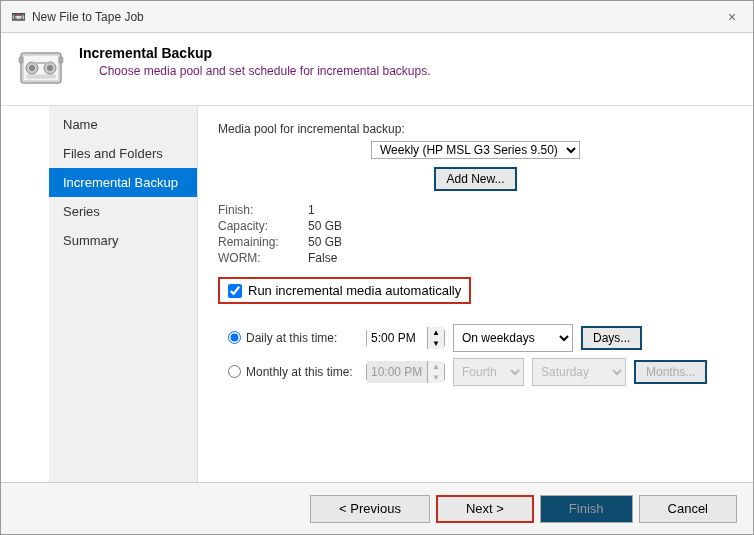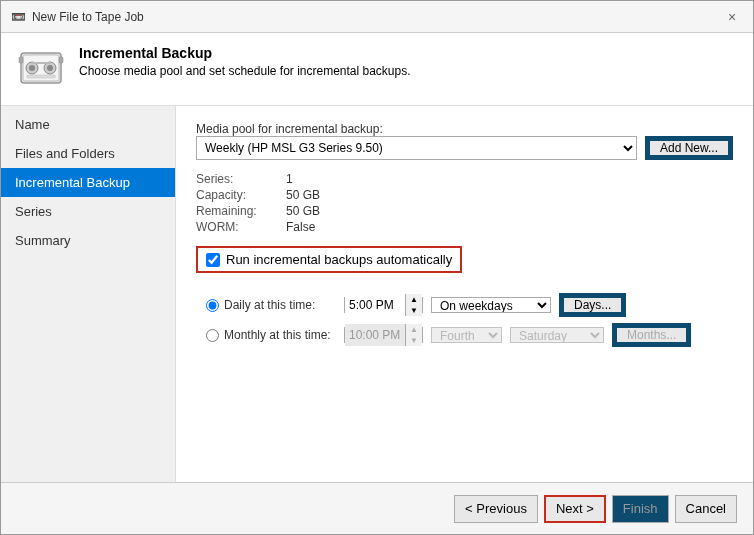--- a/index.html
+++ b/index.html
@@ -65,34 +65,36 @@
       flex-shrink: 0;
     }
     .header-text h2 {
       font-size: 14px;
       font-weight: bold;
       color: #000;
       margin-bottom: 3px;
     }
     .header-text p {
       font-size: 12px;
-      color: #000000;
+      color: #701a75;
+      margin-left: 20px;
     }
 
     .content {
       display: flex;
       flex: 1;
       overflow: hidden;
     }
 
     .sidebar {
-      width: 175px;
+      width: 149px;
       background: #f0f0f0;
       border-right: 1px solid #ddd;
       padding: 4px 0;
+      margin-left: 48px;
     }
     .sidebar-item {
       padding: 7px 14px;
       font-size: 13px;
       color: #333;
       cursor: pointer;
     }
     .sidebar-item.active {
       background: #0078d7;
       color: #fff;
@@ -100,42 +102,44 @@
 
     .main {
       flex: 1;
       padding: 16px 20px;
       overflow-y: auto;
     }
 
     .form-label {
       font-size: 12px;
       color: #333;
+      margin-bottom: 5px;
     }
     .dropdown-row {
       display: flex;
       align-items: center;
       gap: 8px;
       margin-bottom: 12px;
+      flex-direction: column;
     }
     select {
       height: 24px;
       font-size: 12px;
       border: 1px solid #aaa;
       background: #fff;
       padding: 0 4px;
     }
     .pool-select {
       flex: 1;
     }
     .add-new-btn {
       height: 24px;
       padding: 0 10px;
       font-size: 12px;
-      border: 5px solid #0c4a6e;
+      border: 2px solid #0c4a6e;
       background: #e8e8e8;
       cursor: pointer;
       white-space: nowrap;
     }
 
     .info-table {
       margin-bottom: 12px;
     }
     .info-row {
       display: flex;
@@ -175,21 +179,21 @@
       gap: 8px;
       margin-bottom: 6px;
     }
     .schedule-row label {
       font-size: 12px;
       color: #333;
     }
     .radio-label {
       min-width: 130px;
       display: flex;
-      align-items: center;
+      align-items: flex-start;
       gap: 5px;
       font-size: 12px;
     }
     .time-input-wrap {
       display: flex;
       align-items: center;
       border: 1px solid #aaa;
       height: 16px;
       background: #fff;
     }
@@ -214,40 +218,40 @@
       border: none;
       cursor: pointer;
       font-size: 8px;
       display: flex;
       align-items: center;
       justify-content: center;
       line-height: 1;
     }
 
     .dropdown-sm {
-      height: 16px;
+      height: 28px;
       font-size: 12px;
       border: 1px solid #aaa;
       background: #fff;
     }
     .dropdown-sm:disabled { background: #e8e8e8; color: #999; }
 
     .footer {
       border-top: 1px solid #ccc;
       padding: 10px 16px;
       display: flex;
       justify-content: flex-end;
       align-items: center;
       gap: 6px;
       background: #f5f5f5;
       height: 52px;
     }
     .footer-btn {
       height: 28px;
-      padding: 0 10px;
+      padding: 0 28px;
       font-size: 13px;
       border: 1px solid #aaa;
       background: #e8e8e8;
       cursor: pointer;
     }
     .footer-btn:disabled {
       color: #999;
       cursor: default;
       background: #0c4a6e;
     }
@@ -319,41 +323,41 @@
       <div class="form-label">Media pool for incremental backup:</div>
       <div class="dropdown-row">
         <select class="pool-select">
           <option value="Weekly (HP MSL G3 Series 9.50)">Weekly (HP MSL G3 Series 9.50)</option>
         </select>
         <button class="add-new-btn">Add New...</button>
       </div>
 
       <div class="info-table">
         <div class="info-row">
-          <span class="info-key">Series:</span>
+          <span class="info-key">Finish:</span>
           <span class="info-value">1</span>
         </div>
         <div class="info-row">
           <span class="info-key">Capacity:</span>
           <span class="info-value">50 GB</span>
         </div>
         <div class="info-row">
           <span class="info-key">Remaining:</span>
           <span class="info-value">50 GB</span>
         </div>
         <div class="info-row">
           <span class="info-key">WORM:</span>
           <span class="info-value">False</span>
         </div>
       </div>
 
       <div style="margin-bottom: 10px;">
         <label class="checkbox-row" style="border: 2px solid #c42b1c; padding: 4px 8px; display: inline-flex; align-items: center; gap: 6px; cursor: pointer;">
           <input type="checkbox" checked="" style="">
-          <span>Run incremental backups automatically</span>
+          <span>Run incremental media automatically</span>
         </label>
       </div>
 
       <div class="schedule-section">
 
         <div class="schedule-row">
           <label class="radio-label">
             <input type="radio" name="schedule-type" checked="" style="">
             <span>Daily at this time:</span>
           </label>

